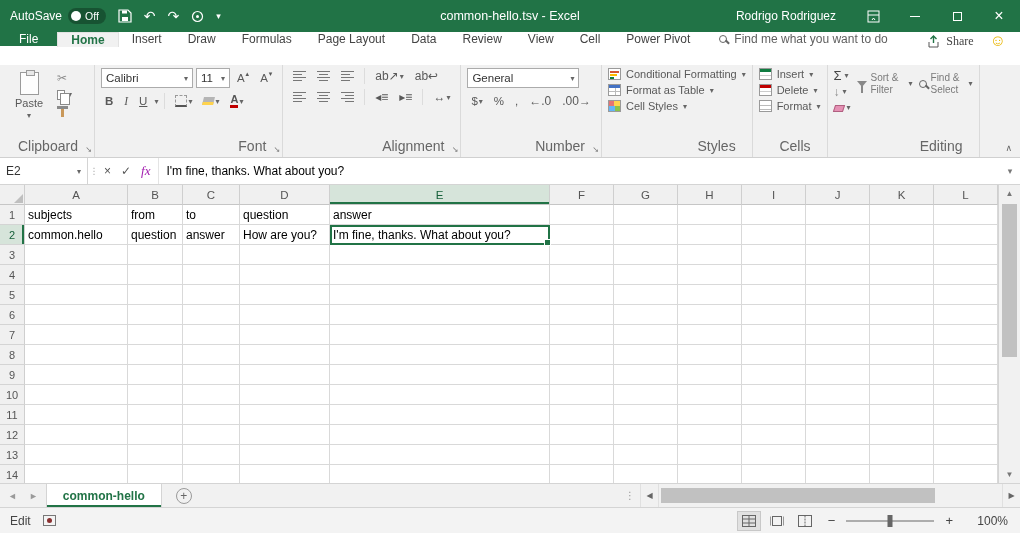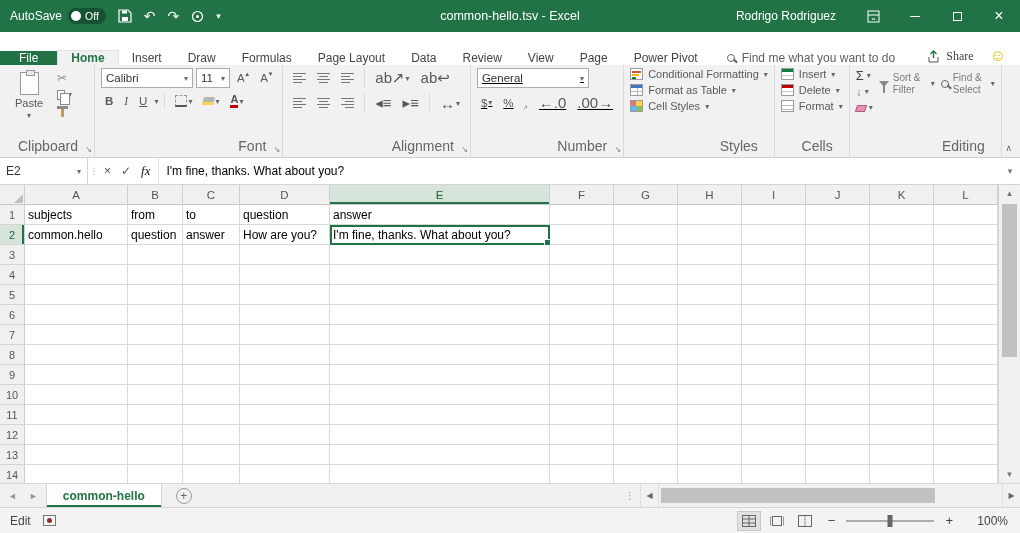--- a/index.html
+++ b/index.html
@@ -17,21 +17,21 @@
   .qatbtn.small { font-size:9px; }
   .tb-title { position:absolute; left:0; right:0; top:0; bottom:0; display:flex; align-items:center; justify-content:center; font-size:12.5px; z-index:1; }
   .tb-right { margin-left:auto; display:flex; align-items:center; height:100%; z-index:2; }
   .user { font-size:12px; margin-right:16px; }
   .wbtn { width:42px; height:100%; display:flex; align-items:center; justify-content:center; font-size:13px; }
   .min-bar { width:10px; height:1px; background:#fff; display:inline-block; }
   .max-box { width:9px; height:9px; border:1px solid #fff; display:inline-block; }
   .close-x { font-size:16px; }
 
   
-  .tabrow { height:33px; background:#fff; display:flex; align-items:flex-end; flex:0 0 auto; }
+  .tabrow { height:33px; background:#fff; display:flex; align-items:flex-start; flex:0 0 auto; }
   .rtab { display:flex; align-items:center; padding:0 13px; font-size:12px; color:#444; cursor:default; }
   .rtab.file { background:#217346; color:#fff; padding:0 19px; }
   .rtab.active { background:#f1f1f1; color:#217346; border:1px solid #e2e2e2; border-bottom:none; font-weight:bold; }
   .tellme { display:flex; align-items:center; gap:7px; color:#5f5f5f; font-size:12px; margin-left:16px; }
   .mag { width:8px; height:8px; border:1.6px solid #666; border-radius:50%; position:relative; display:inline-block; }
   .mag::after { content:''; position:absolute; width:5px; height:1.6px; background:#666; transform:rotate(45deg); right:-4px; bottom:-1px; }
   .tabrow-right { margin-left:auto; display:flex; align-items:center; gap:16px; padding-right:14px; }
   .sharebox { display:flex; align-items:center; gap:6px; color:#444;font-family:Liberation Serif, serif; }
   .smiley { color:#e8b500; font-size:16px; }
 
@@ -60,21 +60,21 @@
   .sup { font-size:7px; position:relative; top:-4px; color:#595959; }
   .borders-icon { width:12px; height:12px; border:1px dashed #9a9a9a; border-bottom:2px solid #555; display:inline-block; }
   .fill-icon { width:11px; height:8px; background:#b5b5b5; transform:skewX(-14deg); display:inline-block; border-bottom:3px solid #ffd34d; }
   .fontcolor { font-weight:bold; font-size:11px; color:#555; border-bottom:3px solid #c00000; line-height:11px; display:inline-block; }
   .vdiv { width:1px; background:#dcdcdc; align-self:stretch; margin:0 3px; }
   .ln { width:13px; height:10px; display:inline-block; background-repeat:no-repeat;
     background-image:linear-gradient(#777 0 0),linear-gradient(#777 0 0),linear-gradient(#777 0 0),linear-gradient(#777 0 0);
     background-size:13px 1px,9px 1px,13px 1px,9px 1px; background-position:0 0,0 3px,0 6px,0 9px; }
   .ln.center { background-position:0 0,2px 3px,0 6px,2px 9px; }
   .ln.right  { background-position:0 0,4px 3px,0 6px,4px 9px; }
-  .ab { font-size:15px; color:#595959; }
+  .ab { font-size:12px; color:#595959; }
   .i13 { width:13px; height:12px; border:1px solid #9a9a9a; display:inline-block; background:#fff; }
   .i13.cf { background:linear-gradient(#d65532 0 0) 1px 2px/9px 2px no-repeat,
              linear-gradient(#ffb900 0 0) 1px 5px/7px 2px no-repeat,
              linear-gradient(#107c41 0 0) 1px 8px/4px 2px no-repeat,#fff; }
   .i13.tbl { background:linear-gradient(#4472c4 0 0) 0 0/13px 3px no-repeat,
              linear-gradient(#bbb 0 0) 0 6px/13px 1px no-repeat,
              linear-gradient(#bbb 0 0) 6px 0/1px 12px no-repeat,#fff; }
   .i13.cs { background:conic-gradient(#ffd34d 0 25%,#8bc34a 0 50%,#64b5f6 0 75%,#e57373 0); }
   .i13.ins { background:linear-gradient(#107c41 0 0) 0 0/13px 3px no-repeat,
              linear-gradient(#ccc 0 0) 0 6px/13px 1px no-repeat,#fff; }
@@ -89,21 +89,21 @@
   .eraser { width:10px; height:7px; background:#e591b4; border:1px solid #b06080; transform:skewX(-18deg); display:inline-block; }
   .twoline { display:flex; align-items:center; gap:4px; font-size:10px; color:#7a7a7a; line-height:1.15; padding-top:4px; }
   .funnel { width:0; height:0; border-left:5px solid transparent; border-right:5px solid transparent; border-top:6px solid #888; position:relative; display:inline-block; }
   .funnel::after { content:''; position:absolute; left:-1px; top:-1px; width:2px; height:7px; background:#888; }
 
   
   .fbar { height:27px; background:#fff; border-bottom:1px solid #d4d4d4; display:flex; align-items:stretch; flex:0 0 auto; }
   .namebox { width:88px; border-right:1px solid #d4d4d4; display:flex; align-items:center; justify-content:space-between; padding:12px 6px; color:#333; }
   .fdots { width:12px; display:flex; align-items:center; justify-content:center; color:#aaa; font-size:9px; }
   .fbtns { display:flex; align-items:center; gap:10px; padding:0 8px 0 4px; border-right:1px solid #e4e4e4; color:#555; }
-  .fx { font-style:italic; font-family:"Liberation Serif",serif; font-size:13px; color:#0f172a; }
+  .fx { font-style:italic; font-family:"Liberation Serif",serif; font-size:13px; color:#a21caf; }
   .fcontent { flex:1; display:flex; align-items:center; padding:0 7px; color:#000; }
   .fexpand { width:20px; display:flex; align-items:center; justify-content:center; color:#777; font-size:9px; }
 
   
   .sheet-area { flex:1 1 auto; display:flex; overflow:hidden; background:#fff; }
   .grid { width:998px; flex:0 0 auto; display:flex; flex-direction:column; overflow:hidden; }
   .hdr-row { display:flex; height:20px; flex:0 0 auto; }
   .corner { width:25px; background:#f0f0f0; border-right:1px solid #cfcfcf; border-bottom:1px solid #c6c6c6; position:relative; flex:0 0 auto; }
   .corner i { position:absolute; right:1px; bottom:1px; width:0; height:0; border-left:9px solid transparent; border-bottom:9px solid #bfbfbf; }
   .colhdr { background:#f0f0f0; border-right:1px solid #cfcfcf; border-bottom:1px solid #c6c6c6; display:flex; align-items:center; justify-content:center; font-size:11.5px; color:#555; flex:0 0 auto; }
@@ -208,21 +208,21 @@
   <div class="tabrow">
     <div class="rtab file">File</div>
     <div class="rtab active">Home</div>
     <div class="rtab">Insert</div>
     <div class="rtab">Draw</div>
     <div class="rtab">Formulas</div>
     <div class="rtab">Page Layout</div>
     <div class="rtab">Data</div>
     <div class="rtab">Review</div>
     <div class="rtab">View</div>
-    <div class="rtab">Page</div>
+    <div class="rtab">Cell</div>
     <div class="rtab">Power Pivot</div>
     <div class="tellme">
       <span class="mag"></span>
       <span>Find me what you want to do</span>
     </div>
     <div class="tabrow-right">
       <span class="sharebox">
         <svg width="13" height="13" viewBox="0 0 13 13">
             <path d="M6.5 1 L6.5 8" stroke="#217346" stroke-width="1.4" fill="none"></path>
             <path d="M3.5 4 L6.5 1 L9.5 4" stroke="#217346" stroke-width="1.4" fill="none"></path>
@@ -347,21 +347,21 @@
               <span class="ab">↔</span>
               <span class="ddn">▾</span>
             </span>
         </div>
       </div>
       <div class="glabel">Alignment</div>
       <span class="launcher">↘</span>
     </div>
 
     <div class="group">
-      <div class="gbody" style="flex-direction:column;text-decoration:underline;">
+      <div class="gbody" style="flex-direction:column;">
         <div class="frow">
           <span class="combo general">
               <span>General</span>
               <span class="ddn">▾</span>
             </span>
         </div>
         <div class="frow">
           <span class="btn12">
               <span>$</span>
               <span class="ddn">▾</span>

